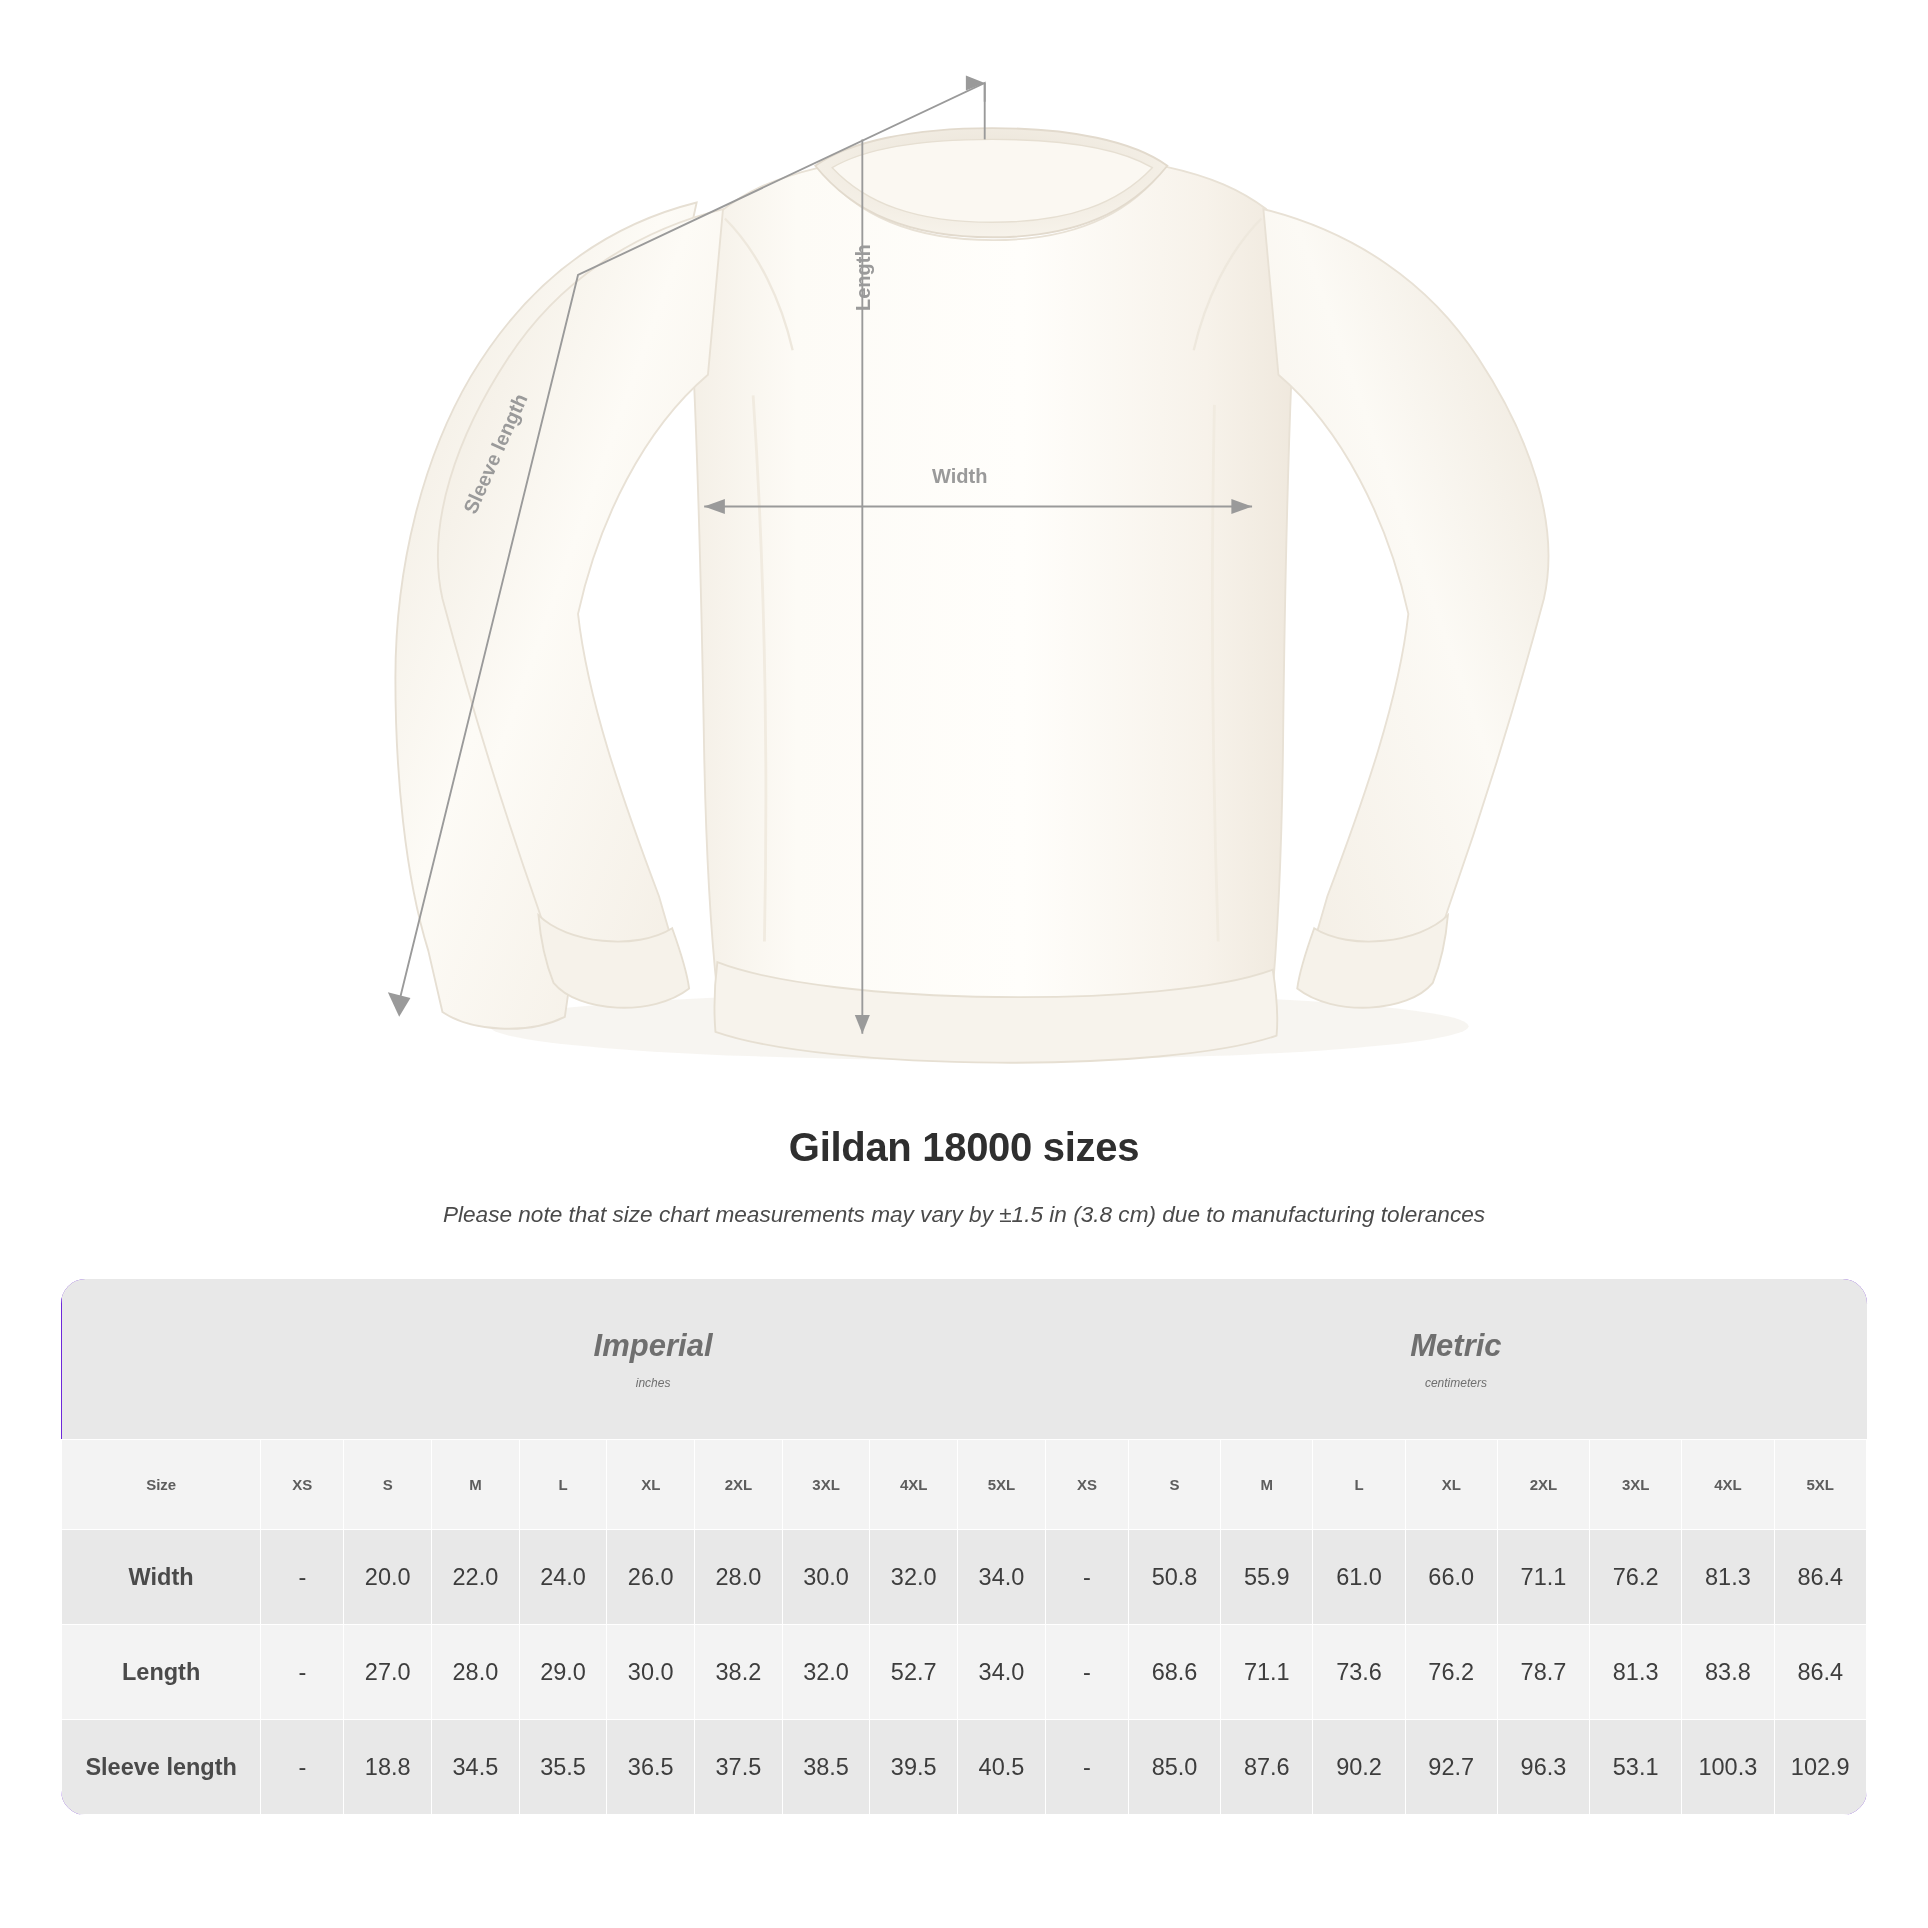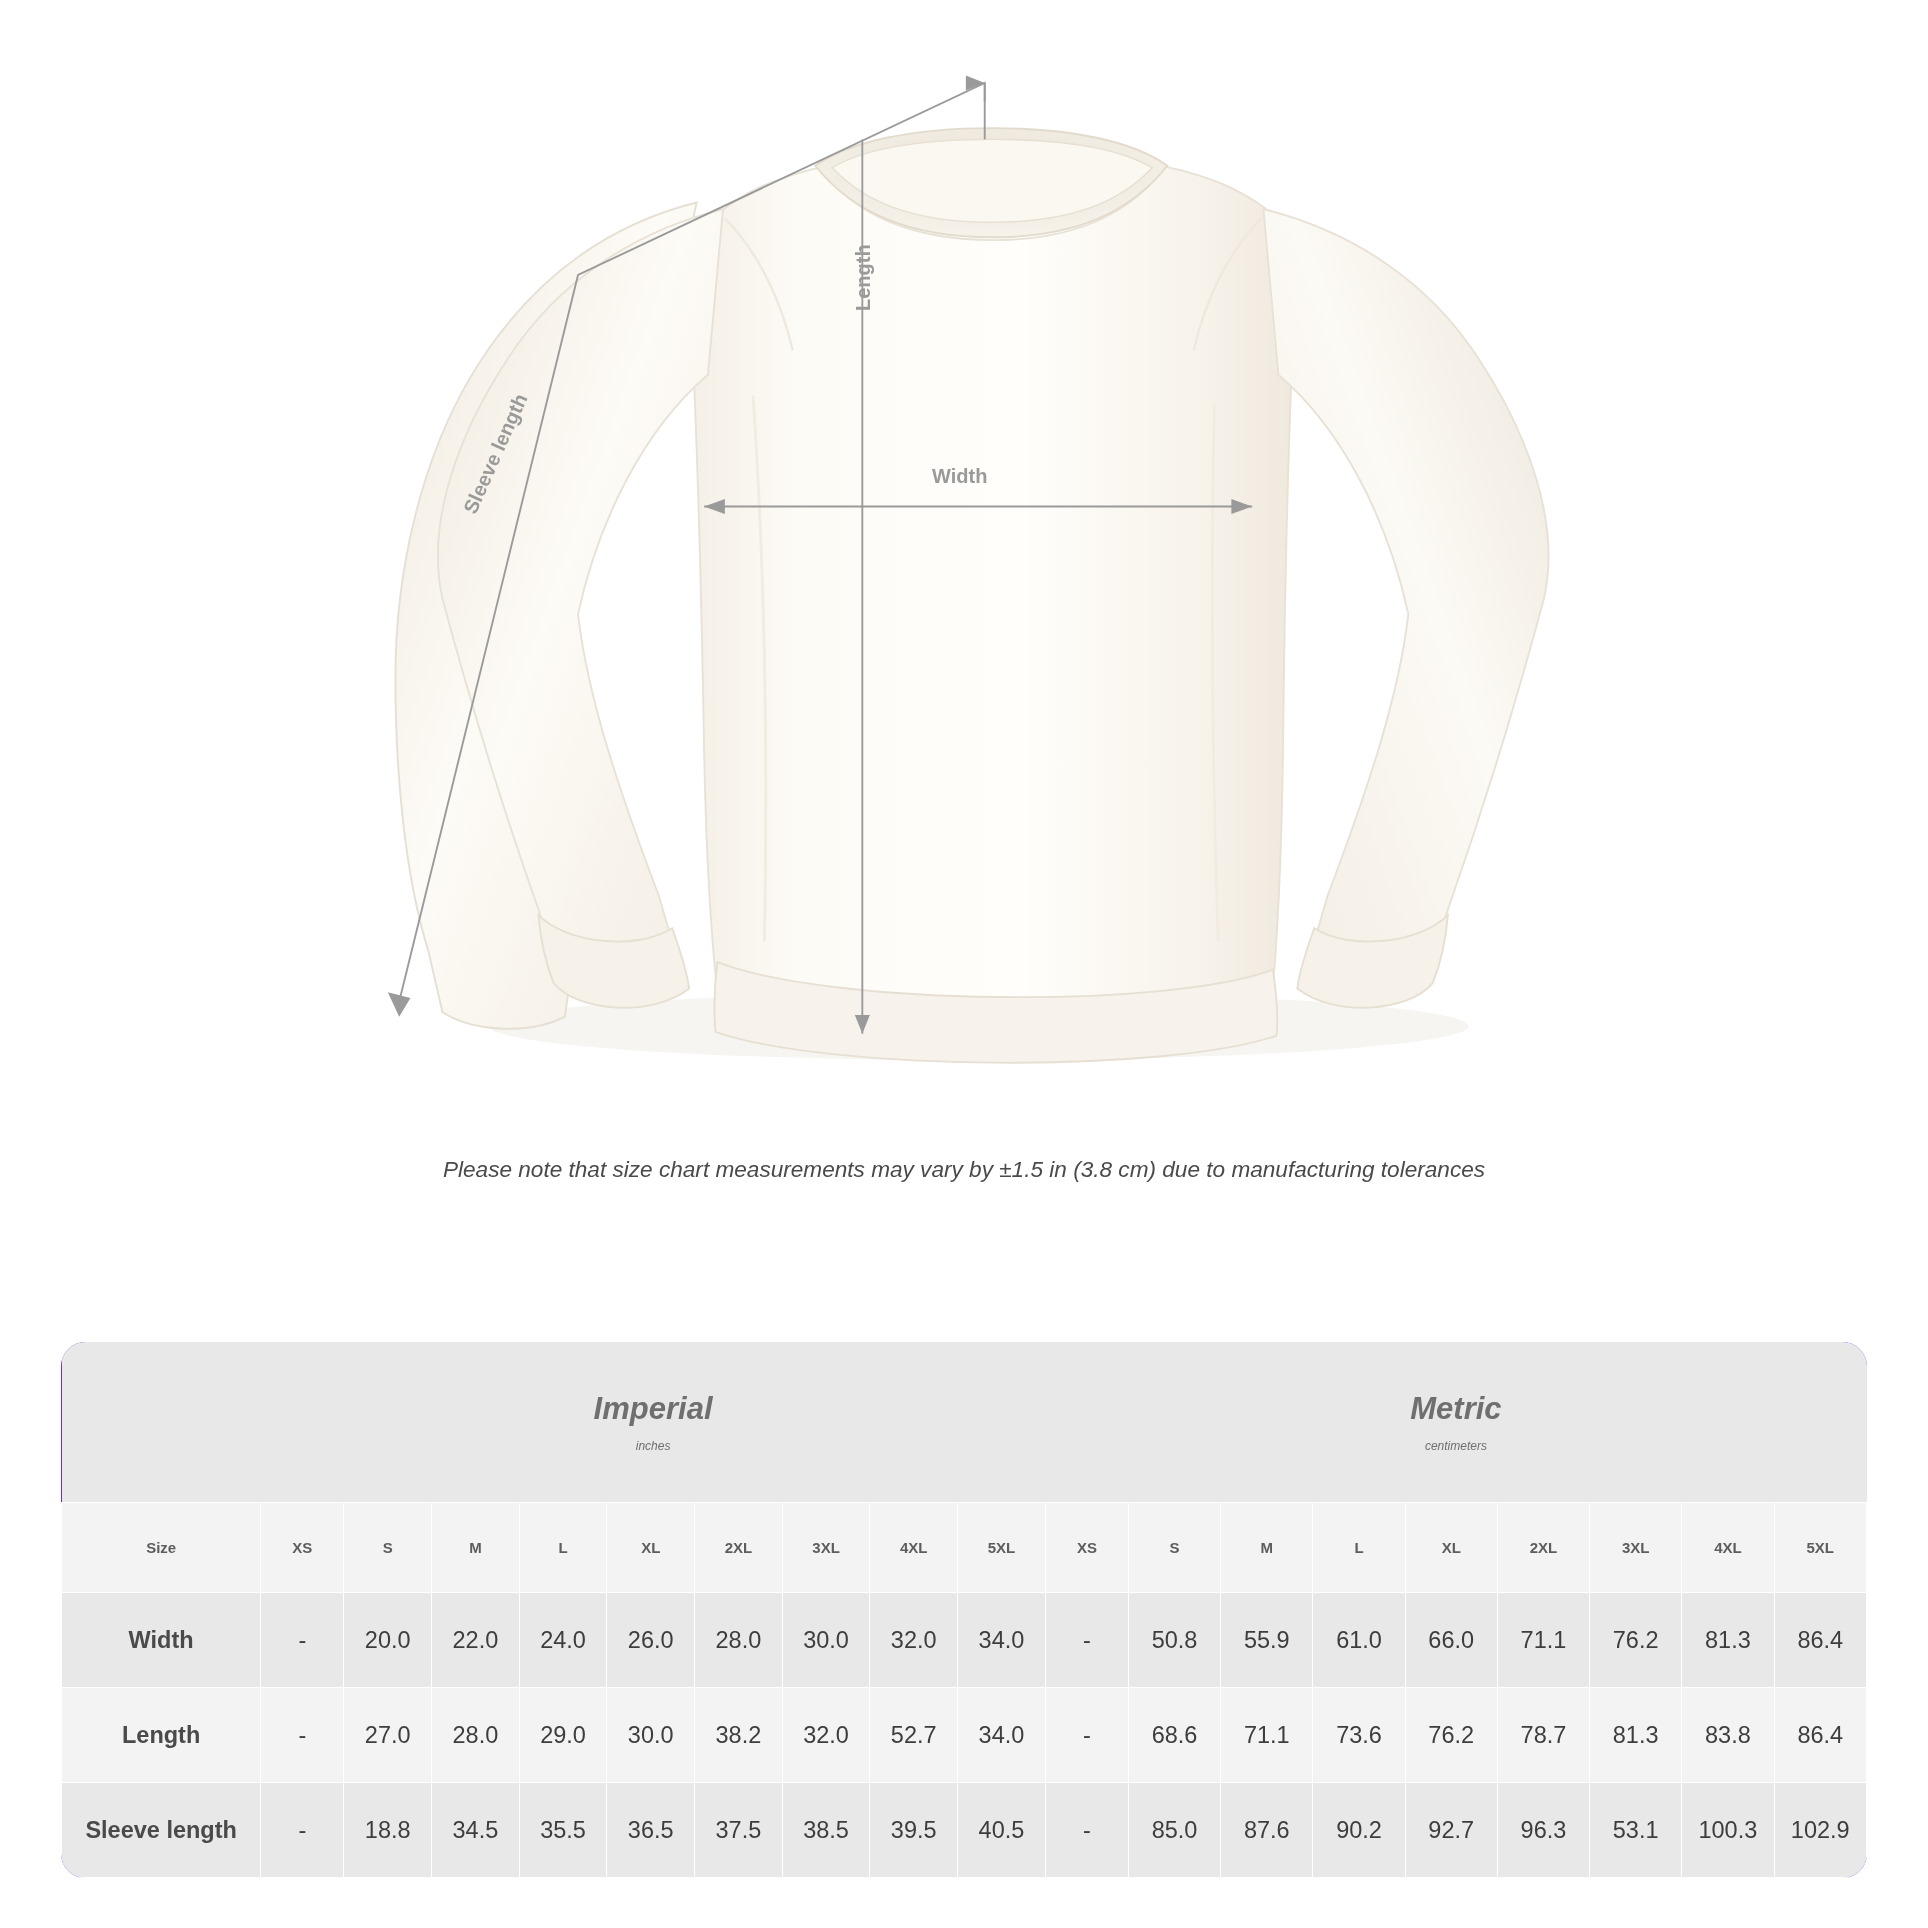--- a/index.html
+++ b/index.html
@@ -82,21 +82,21 @@
     margin-top: 32px;
     font-size: 22.6px;
     font-style: italic;
     color: #4a4a4a;
   }
 
   
   .table-wrap {
     position: absolute;
     left: 61px;
-    top: 1342px;
+    top: 1279px;
     width: 1806px;
     border-radius: 24.5px;
     overflow: hidden;
     background: #6d28d9;
   }
   table.size-table {
     width: 1806px;
     border-collapse: collapse;
     table-layout: fixed;
   }
@@ -257,20 +257,21 @@
         </g>
       </svg>
 
       <span class="lbl lbl-width">Width</span>
       <span class="lbl lbl-length">Length</span>
       <span class="lbl lbl-sleeve">Sleeve length</span>
     </div>
   </div>
 
   <div class="title-block">
+    <div class="main-title">Gildan 18000 sizes</div>
     <div class="subtitle">Please note that size chart measurements may vary by ±1.5 in (3.8 cm) due to manufacturing tolerances</div>
   </div>
 
   <div class="table-wrap">
     <table class="size-table">
       <colgroup>
         <col class="col-label">
         <col class="col-xs">
           <col class="col-v">
           <col class="col-v">

